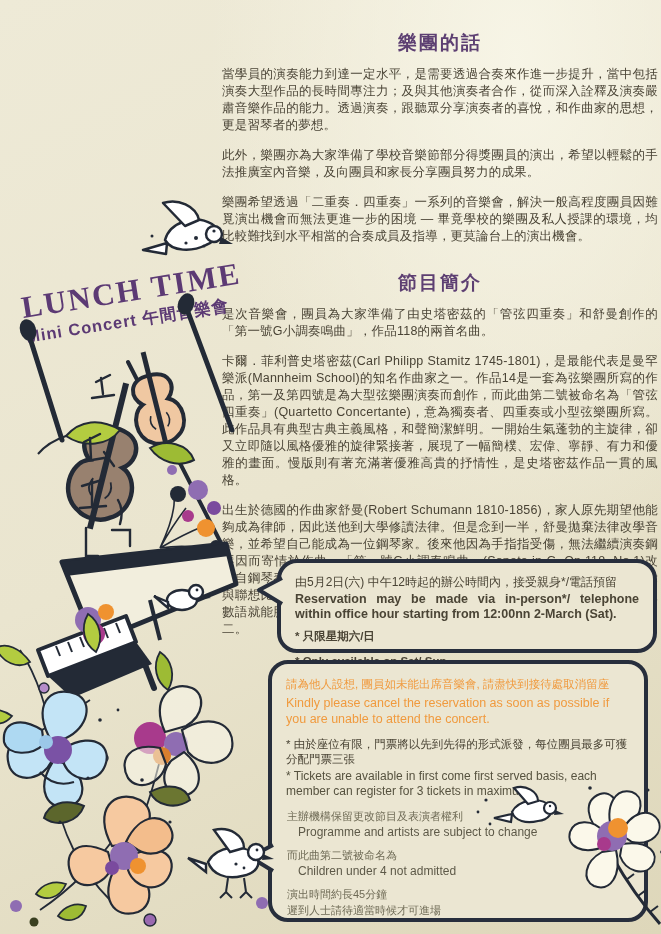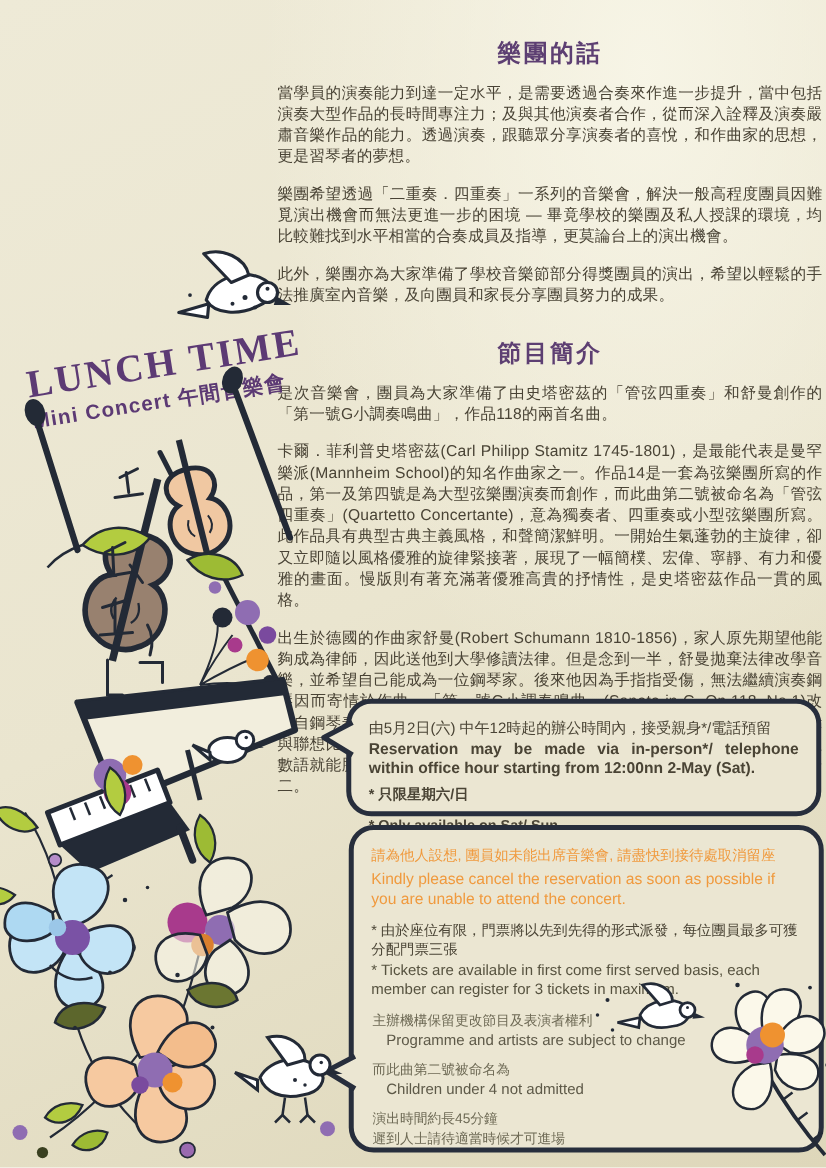--- a/index.html
+++ b/index.html
@@ -22,21 +22,21 @@
     text-align:justify;letter-spacing:.2px;
   }
   .sec-gap{height:12px;}
   
   .bubble{
     position:absolute;box-sizing:border-box;background:#ebe6d2;
     border:4px solid #272e3c;border-radius:20px;padding:11px 14px;
   }
   .bubble .tail{position:absolute;left:-25px;pointer-events:none;}
   #box1{left:277px;top:559px;width:380px;height:94px;}
-  #box2{left:279px;top:660px;width:380px;height:262px;}
+  #box2{left:268px;top:660px;width:380px;height:262px;}
   .b1-zh{font-size:12px;color:#4a4435;margin:0 0 1px 0;}
   .b1-en{font-size:12.5px;font-weight:bold;color:#4a4435;margin:0;text-align:justify;line-height:15px;}
   .b1-note{font-size:11.5px;font-weight:bold;color:#4a4435;margin:8px 0 12px 0;line-height:13px;}
   .b1-note2{font-size:11.5px;font-weight:bold;color:#4a4435;margin:1px 0 0 0;}
   .o-zh{font-size:11.5px;color:#f09a3e;margin:2px 0 3px 0;}
   .o-en{font-size:12.5px;color:#f09a3e;margin:0 0 10px 0;line-height:16px;}
   .t-zh{font-size:11.5px;color:#4a4435;margin:0 0 2px 0;}
   .t-en{font-size:12px;color:#56523f;margin:0 0 10px 0;line-height:15px;}
   .it-zh{font-size:11px;color:#6e6a55;margin:0 0 1px 1px;}
   .it-en{font-size:12px;color:#5d5948;margin:0 0 9px 12px;}
@@ -48,40 +48,40 @@
   .art{position:absolute;left:0;top:0;pointer-events:none;}
 </style>
 </head>
 <body>
 
 <div class="page">
 
   <div class="textcol">
     <h2 class="sec">樂團的話</h2>
     <p class="para">當學員的演奏能力到達一定水平，是需要透過合奏來作進一步提升，當中包括演奏大型作品的長時間專注力；及與其他演奏者合作，從而深入詮釋及演奏嚴肅音樂作品的能力。透過演奏，跟聽眾分享演奏者的喜悅，和作曲家的思想，更是習琴者的夢想。</p>
+    <p class="para">此外，樂團亦為大家準備了學校音樂節部分得獎團員的演出，希望以輕鬆的手法推廣室內音樂，及向團員和家長分享團員努力的成果。</p>
     <p class="para">樂團希望透過「二重奏．四重奏」一系列的音樂會，解決一般高程度團員因難覓演出機會而無法更進一步的困境 — 畢竟學校的樂團及私人授課的環境，均比較難找到水平相當的合奏成員及指導，更莫論台上的演出機會。</p>
-    <p class="para">此外，樂團亦為大家準備了學校音樂節部分得獎團員的演出，希望以輕鬆的手法推廣室內音樂，及向團員和家長分享團員努力的成果。</p>
     <div class="sec-gap"></div>
     <h2 class="sec">節目簡介</h2>
     <p class="para">是次音樂會，團員為大家準備了由史塔密茲的「管弦四重奏」和舒曼創作的「第一號G小調奏鳴曲」，作品118的兩首名曲。</p>
     <p class="para">卡爾．菲利普史塔密茲(Carl Philipp Stamitz 1745-1801)，是最能代表是曼罕樂派(Mannheim School)的知名作曲家之一。作品14是一套為弦樂團所寫的作品，第一及第四號是為大型弦樂團演奏而創作，而此曲第二號被命名為「管弦四重奏」(Quartetto Concertante)，意為獨奏者、四重奏或小型弦樂團所寫。此作品具有典型古典主義風格，和聲簡潔鮮明。一開始生氣蓬勃的主旋律，卻又立即隨以風格優雅的旋律緊接著，展現了一幅簡樸、宏偉、寧靜、有力和優雅的畫面。慢版則有著充滿著優雅高貴的抒情性，是史塔密茲作品一貫的風格。</p>
     <p class="para">出生於德國的作曲家舒曼(Robert Schumann 1810-1856)，家人原先期望他能夠成為律師，因此送他到大學修讀法律。但是念到一半，舒曼拋棄法律改學音樂，並希望自己能成為一位鋼琴家。後來他因為手指指受傷，無法繼續演奏鋼琴因而寄情於作曲。「第一號G小調奏鳴曲」(Sonata in G, Op.118, No.1)改編自鋼琴奏鳴曲。舒曼是反對古典樂派的先驅，他認為音樂的氣氛、色調暗示與聯想比寫作工整的奏鳴曲重要多了。音樂的目的在於反映心靈的狀態，短短數語就能勝過長篇大論，甚至表達得更多，大家可以從此首短編作品中略知一二。</p>
   </div>
 
   <div class="logo">
     <div class="t1">LUNCH TIME</div>
     <div class="t2">Mini Concert 午間音樂會</div>
   </div>
 
   <div class="bubble" id="box1">
     <svg class="tail" style="top:12px" width="28" height="32" viewBox="0 0 28 32">
       <path d="M26,3 L3,15 L26,29" fill="#ebe6d2" stroke="#272e3c" stroke-width="4" stroke-linejoin="round"></path>
     </svg>
     <p class="b1-zh">由5月2日(六) 中午12時起的辦公時間內，接受親身*/電話預留</p>
-    <p class="b1-en">Reservation may be made via in-person*/ telephone within office hour starting from 12:00nn 2-May (Sat).</p>
+    <p class="b1-en">Reservation may be made via in-person*/ telephone within office hour starting from 12:00nn 2-March (Sat).</p>
     <p class="b1-note">* 只限星期六/日</p>
     <p class="b1-note2">* Only available on Sat/ Sun</p>
   </div>
 
   <div class="bubble" id="box2">
     <svg class="tail" style="top:178px" width="28" height="32" viewBox="0 0 28 32">
       <path d="M26,3 L3,15 L26,29" fill="#ebe6d2" stroke="#272e3c" stroke-width="4" stroke-linejoin="round"></path>
     </svg>
     <p class="o-zh">請為他人設想, 團員如未能出席音樂會, 請盡快到接待處取消留座</p>
     <p class="o-en">Kindly please cancel the reservation as soon as possible if you are unable to attend the concert.</p>

